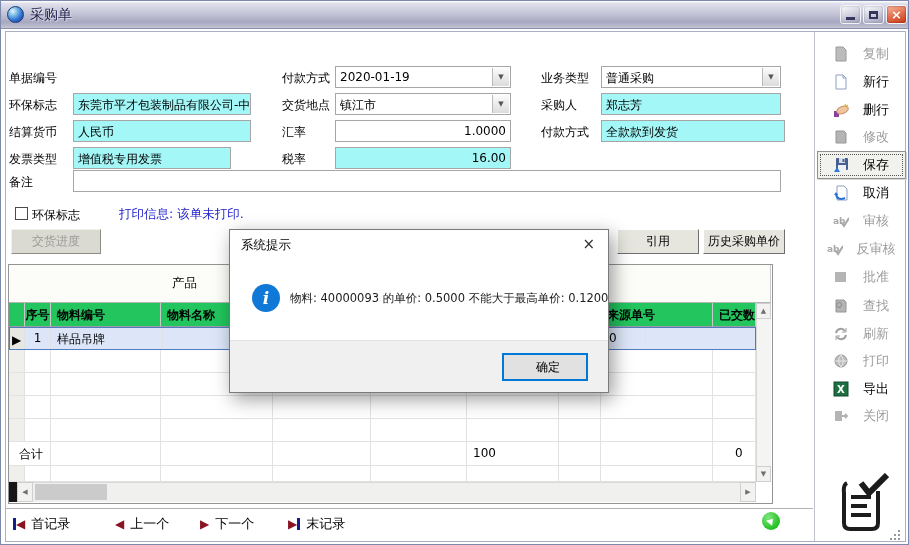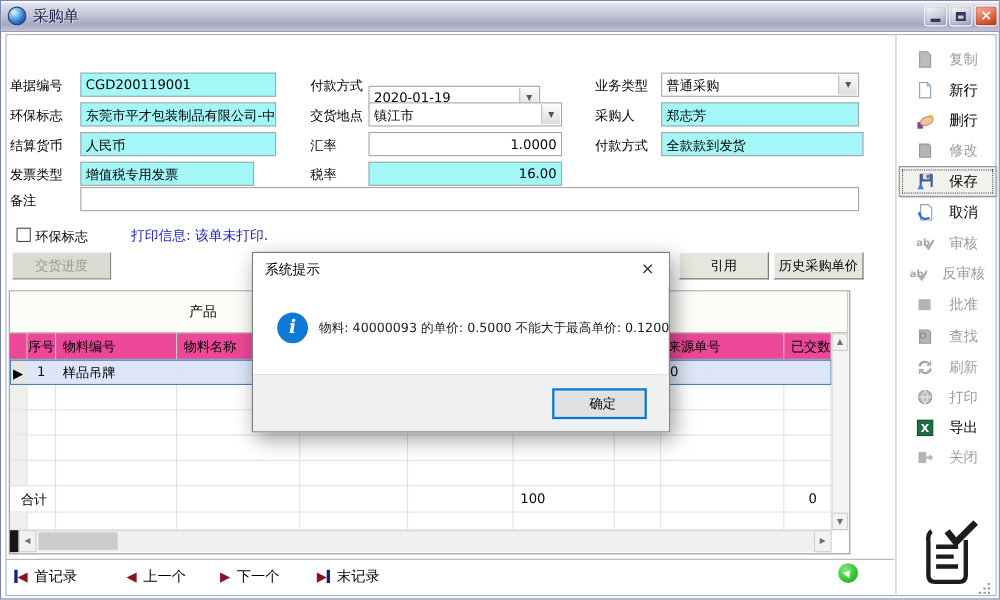--- a/index.html
+++ b/index.html
@@ -53,21 +53,21 @@
     border-top-color:#fff;border-left-color:#fff;font-size:12px;display:flex;align-items:center;justify-content:center;}
   .btn3d.dis{background:#dadad2;color:#9a9a94;border-color:#8d8d84;border-top-color:#f2f2ec;border-left-color:#f2f2ec;}
 
   
   .grid-frame{position:absolute;left:7px;top:263px;width:765px;height:240px;border:1px solid #949494;background:#fff;}
   .band{position:absolute;top:264px;height:38px;background:#fcfcf9;border-right:1px solid #c9c9c9;
     border-bottom:1px solid #b5b5b5;display:flex;align-items:center;justify-content:center;font-size:12.5px;}
   .trow{position:absolute;left:8px;width:747px;display:flex;}
   .trow i{display:block;height:100%;font-style:normal;font-size:12px;padding:4px 0 0 6px;
     border-right:1px solid #e2e2e2;border-bottom:1px solid #e2e2e2;overflow:hidden;white-space:nowrap;}
-  .thead i{background:#ec4899;border-bottom:1px solid #9c9c9c;border-right:1px solid #c9c9c9;}
+  .thead i{background:#22c55e;border-bottom:1px solid #9c9c9c;border-right:1px solid #c9c9c9;font-weight:bold;}
   .c0{width:16px;background:#efefec;}
   .c1{width:26px;}.c2{width:110px;}.c3{width:112px;}.c4{width:98px;}.c5{width:96px;}
   .c6{width:92px;}.c7{width:42px;}.c8{width:112px;}.c9{width:43px;}
   .sel{background:#dce6f8;outline:1px solid #4f7cc0;outline-offset:-1px;}
   .sel i{background:transparent;}
   .sel .c0{background:#e6e6e3;color:#000;}
   .ctr{text-align:center;padding-left:0 !important;}
   .marker{font-size:9px;padding-top:6px !important;}
 
   .sbar-btn{background:#f2f2f0;border:1px solid #cfcfcf;display:flex;align-items:center;justify-content:center;
@@ -120,32 +120,31 @@
       <div class="glyph-max"></div>
     </div>
   <div class="winbtn close" style="left:885px">
       <span>×</span>
     </div>
 
   <div class="main-frame"></div>
   <div class="sb-divider"></div>
 
   <span class="lbl" style="left:8px;top:69px">单据编号</span>
-  <div class="fld cyan" style="left:72px;top:65px;width:178px">CGD200119001</div>
   <span class="lbl" style="left:8px;top:96px">环保标志</span>
   <div class="fld cyan" style="left:72px;top:92px;width:178px">东莞市平才包装制品有限公司-中</div>
   <span class="lbl" style="left:8px;top:123px">结算货币</span>
   <div class="fld cyan" style="left:72px;top:119px;width:178px">人民币</div>
   <span class="lbl" style="left:8px;top:150px">发票类型</span>
   <div class="fld cyan" style="left:72px;top:146px;width:158px">增值税专用发票</div>
   <span class="lbl" style="left:8px;top:173px">备注</span>
   <div class="fld" style="left:72px;top:169px;width:708px"></div>
 
   <span class="lbl" style="left:281px;top:69px">付款方式</span>
-  <div class="fld combo" style="left:334px;top:77px;width:156px">
+  <div class="fld combo" style="left:334px;top:65px;width:176px">
     <span>2020-01-19</span>
     <span class="cbtn">
         <b>▼</b>
       </span>
   </div>
   <span class="lbl" style="left:281px;top:96px">交货地点</span>
   <div class="fld combo" style="left:334px;top:92px;width:176px">
     <span>镇江市</span>
     <span class="cbtn">
         <b>▼</b>

